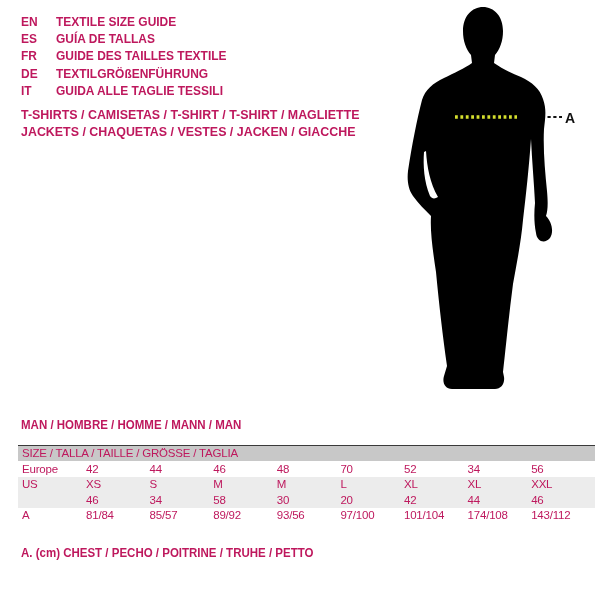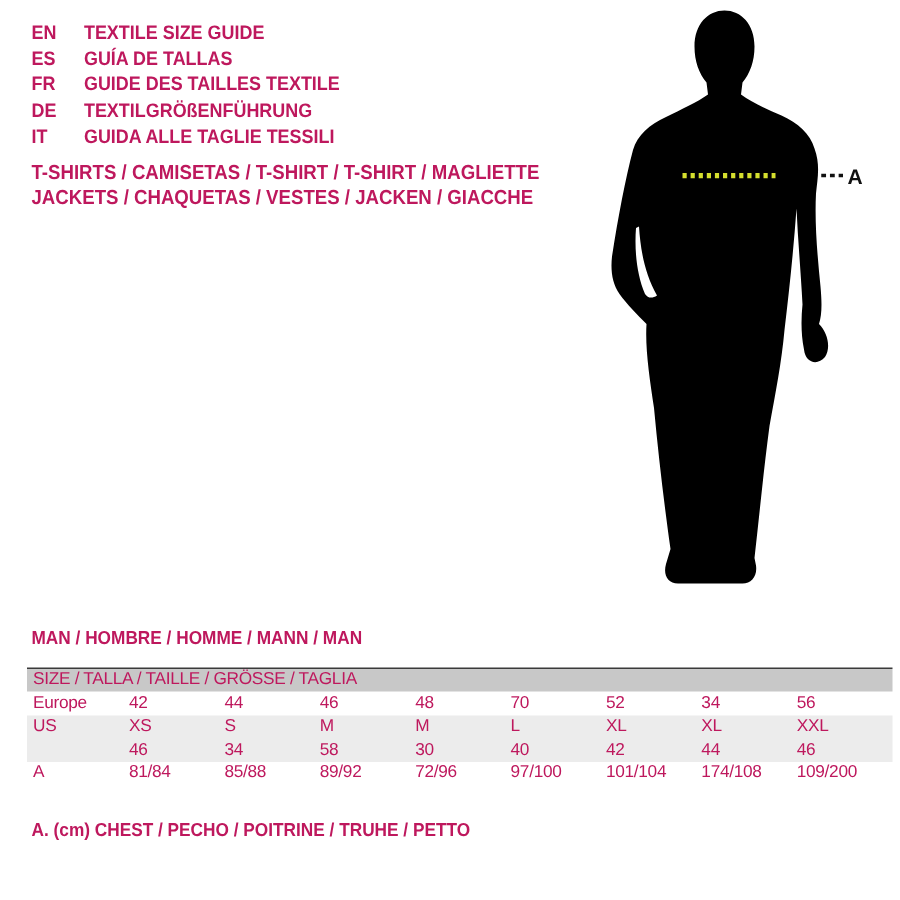--- a/index.html
+++ b/index.html
@@ -141,34 +141,34 @@
       <div class="t-cell">XL</div>
       <div class="t-cell">XXL</div>
     </div>
 
     <div class="t-row shaded">
       <div class="t-label"></div>
       <div class="t-cell">46</div>
       <div class="t-cell">34</div>
       <div class="t-cell">58</div>
       <div class="t-cell">30</div>
-      <div class="t-cell">40</div>
+      <div class="t-cell">20</div>
       <div class="t-cell">42</div>
       <div class="t-cell">44</div>
       <div class="t-cell">46</div>
     </div>
 
     <div class="t-row">
       <div class="t-label">A</div>
       <div class="t-cell">81/84</div>
-      <div class="t-cell">85/88</div>
+      <div class="t-cell">85/57</div>
       <div class="t-cell">89/92</div>
-      <div class="t-cell">72/96</div>
+      <div class="t-cell">93/56</div>
       <div class="t-cell">97/100</div>
       <div class="t-cell">101/104</div>
       <div class="t-cell">174/108</div>
-      <div class="t-cell">109/200</div>
+      <div class="t-cell">143/112</div>
     </div>
   </div>
 
   <div class="footnote condensed">A. (cm) CHEST / PECHO / POITRINE / TRUHE / PETTO</div>
 
 </div>
 
 </body></html>

